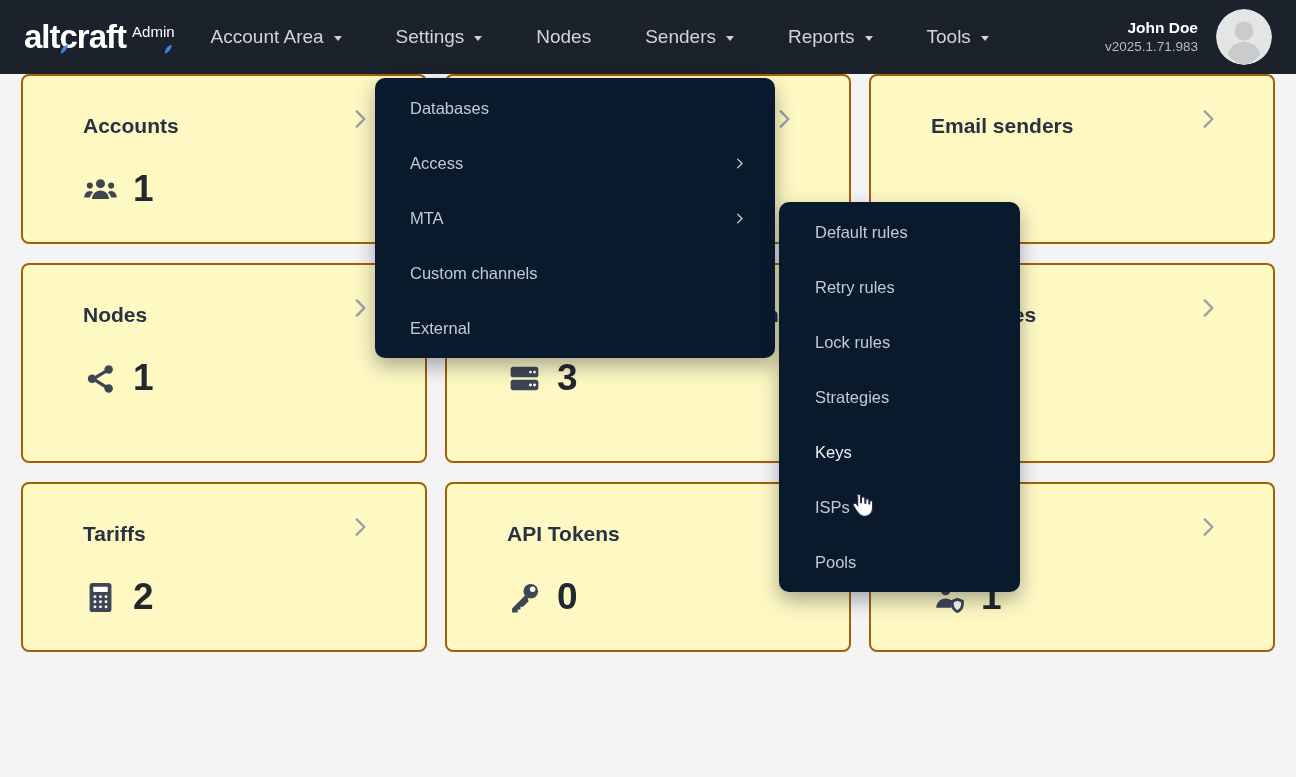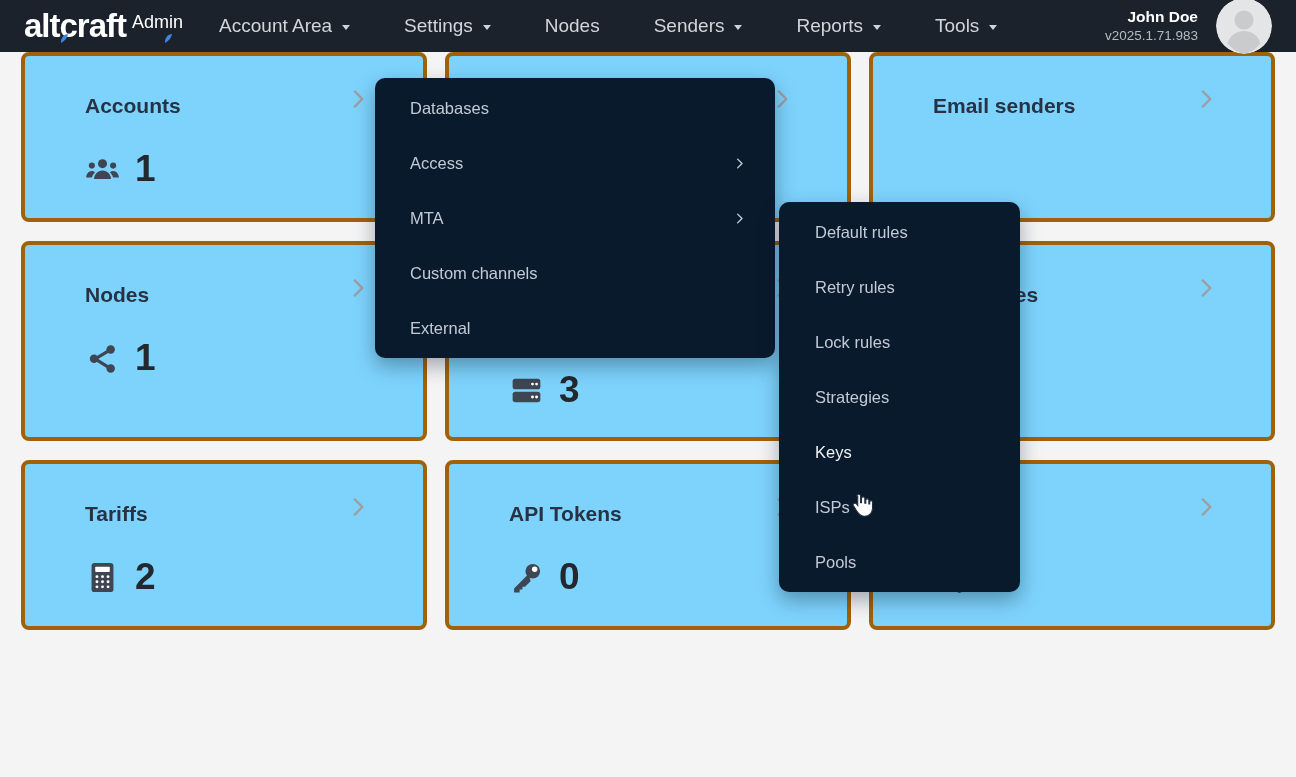--- a/index.html
+++ b/index.html
@@ -5,33 +5,33 @@
   * { margin:0; padding:0; box-sizing:border-box; }
   html,body { width:1296px; height:777px; overflow:hidden; }
   body {
     font-family:"Liberation Sans", sans-serif;
     background:#f4f4f5;
     position:relative;
   }
 
   
   .navbar {
-    height:52px; background:#1b222c;
+    height:74px; background:#1b222c;
     display:flex; align-items:center;
     padding:0 24px; position:relative; z-index:5;
   }
   .logo { display:flex; align-items:flex-start; margin-right:36px; cursor:pointer; }
   .logo-word {
     color:#ffffff; font-size:33px; font-weight:700;
     letter-spacing:-1px; line-height:52px; position:relative;
   }
   .logo-tick { position:absolute; width:9px; height:11px; top:7px; }
   .logo-tick.t1 { left:36px; }
   .logo-tick.t2 { left:140px; }
-  .logo-badge { color:#ffffff; font-size:18px; font-weight:400; margin:12px 0 0 6px; }
+  .logo-badge { color:#ffffff; font-size:15px; font-weight:400; margin:12px 0 0 6px; }
 
   .nav-items { display:flex; align-items:center; gap:54px; }
   .nav-item {
     display:flex; align-items:center; gap:10px;
     color:#d2d5da; font-size:19px; cursor:pointer; white-space:nowrap;
   }
   .caret-down {
     width:0; height:0; margin-top:2px;
     border:4.5px solid transparent; border-top:5.5px solid #cfd3d8; border-bottom:0;
   }
@@ -50,21 +50,21 @@
     white-space:nowrap; overflow:hidden;
   }
 
   .cards-grid {
     display:grid;
     grid-template-columns:repeat(3, 1fr);
     grid-template-rows:170px 200px 170px;
     gap:19px 18px;
   }
   .card {
-    background:#7dd3fc; border:4px solid #a16207; border-radius:8px;
+    background:#fef9c3; border:2px solid #a16207; border-radius:8px;
     position:relative; padding:34px 56px 0 60px; cursor:pointer;
   }
   .card-title {
     font-size:21px; font-weight:700; color:#273244; line-height:32px;
     max-width:296px;
   }
   .card-chevron { position:absolute; top:30px; right:52px; width:26px; height:26px; color:#9b9ea3; }
   .card-value-row { display:flex; align-items:center; gap:15px; margin-top:26px; }
   .card-icon { width:35px; height:35px; color:#3e4653; }
   .card-icon svg { width:100%; height:100%; }

